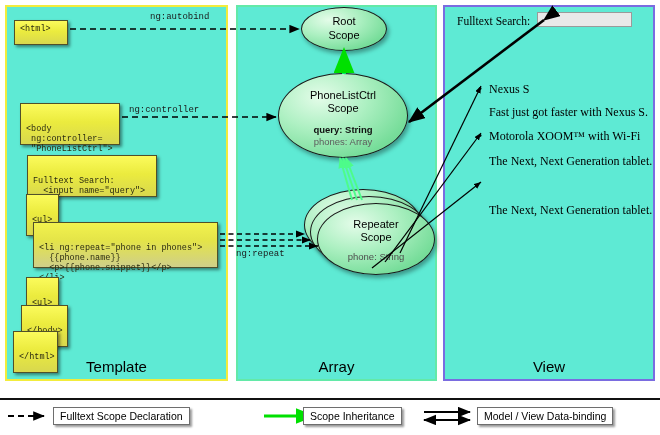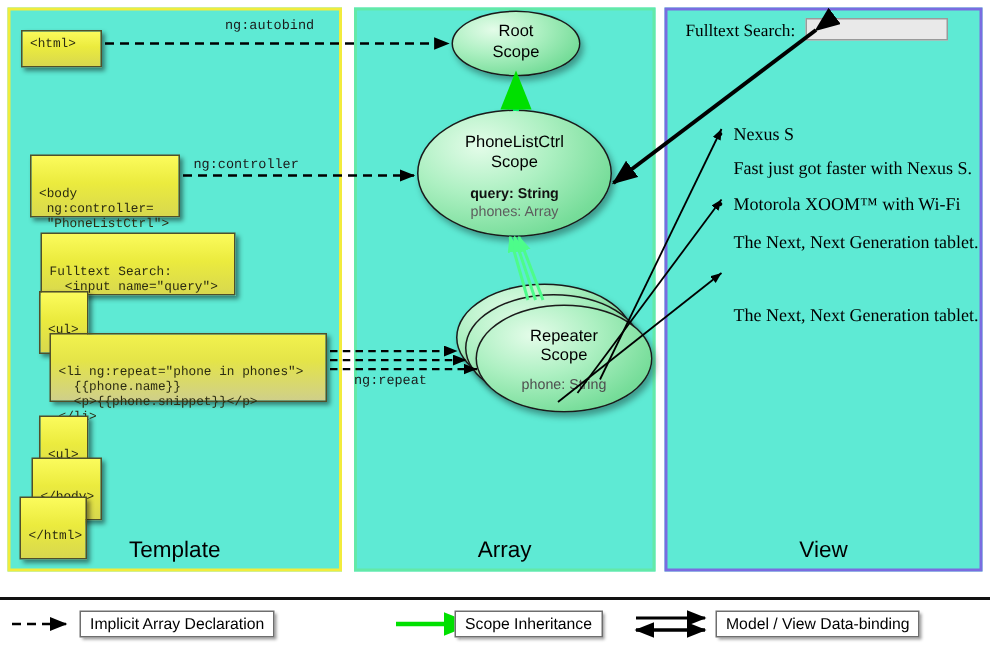--- a/index.html
+++ b/index.html
@@ -228,18 +228,18 @@
 
       <line x1="8" y1="18" x2="44" y2="18" stroke="#000" stroke-width="1.8" stroke-dasharray="6,4" marker-end="url(#lg-arrow-black)"></line>
 
       <line x1="264" y1="18" x2="314" y2="18" stroke="#00e000" stroke-width="3" marker-end="url(#lg-arrow-green)"></line>
 
       <line x1="424" y1="14" x2="470" y2="14" stroke="#000" stroke-width="2" marker-end="url(#lg-arrow-black)"></line>
       <line x1="470" y1="22" x2="424" y2="22" stroke="#000" stroke-width="2" marker-end="url(#lg-arrow-black)"></line>
       <line x1="424" y1="22" x2="470" y2="22" stroke="#000" stroke-width="2" marker-end="url(#lg-arrow-black)"></line>
     </svg>
 
-    <div class="legend-box" style="left:53px;top:9px;">Implicit Array Declaration</div>
+    <div class="legend-box" style="left:53px;top:9px;">Fulltext Scope Declaration</div>
     <div class="legend-box" style="left:303px;top:9px;">Scope Inheritance</div>
     <div class="legend-box" style="left:477px;top:9px;">Model / View Data-binding</div>
   </div>
 
 </div>
 
 </body></html>

